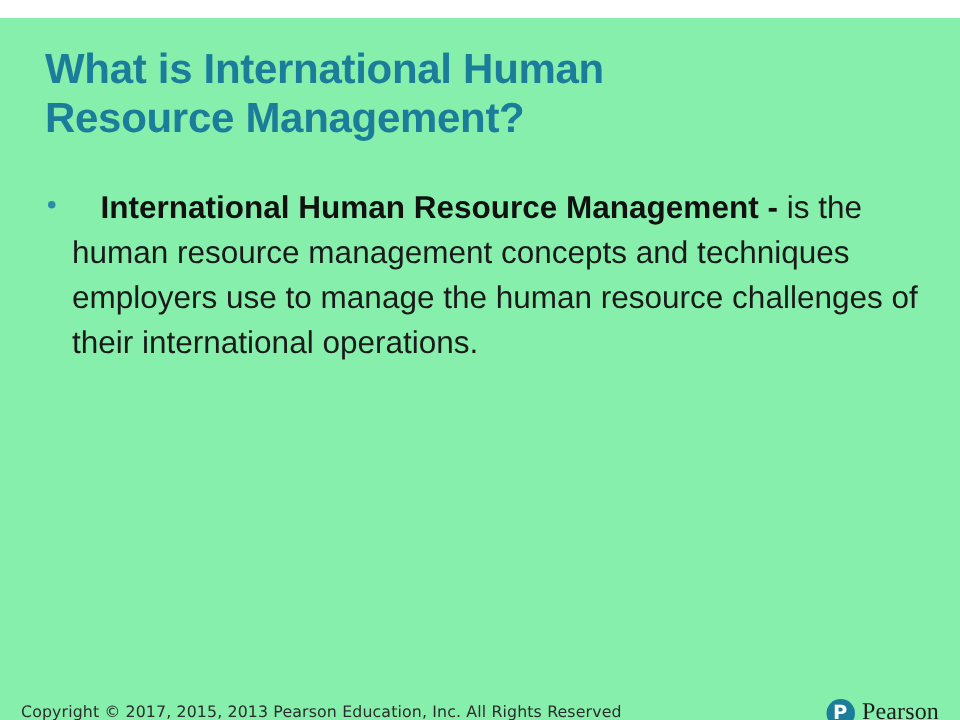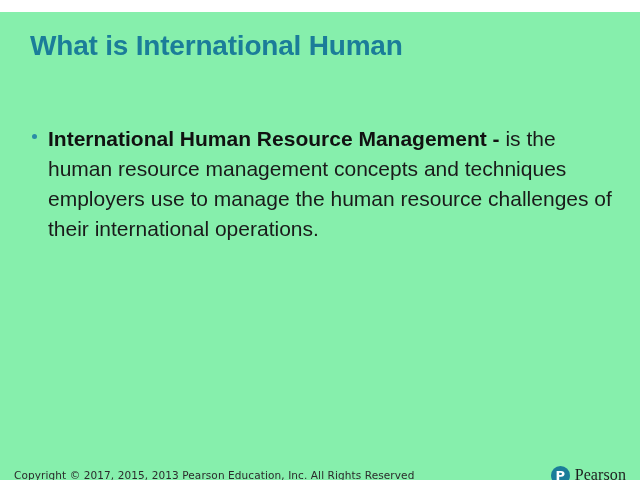--- a/index.html
+++ b/index.html
@@ -70,20 +70,21 @@
     flex: 1 1 auto;
     font-family: "Liberation Sans", sans-serif;
     font-size: 21px;
     line-height: 30px;
     color: #1a1a1a;
     text-align: left;
   }
   .bullet-lead {
     font-weight: bold;
     color: #111111;
+    margin-left: 19px;
   }
   .bullet-rest {
     font-weight: normal;
     color: #1a1a1a;
     text-align: center;
   }
 
   
   #footer {
     position: absolute;
@@ -131,20 +132,21 @@
     letter-spacing: 0.1px;
   }
 </style>
 </head>
 <body>
 
 <div id="slide">
 
   <div id="title-block">
     <div class="title-line">What is International Human</div>
+    <div class="title-line">Resource Management?</div>
   </div>
 
   <div id="body-block">
     <div class="bullet-row">
       <div class="bullet-marker">
         <span class="bullet-dot"></span>
       </div>
       <div class="bullet-text"><span class="bullet-lead">International Human Resource Management -</span><span class="bullet-rest"> is the human resource management concepts and techniques employers use to manage the human resource challenges of their international operations.</span></div>
     </div>
   </div>

